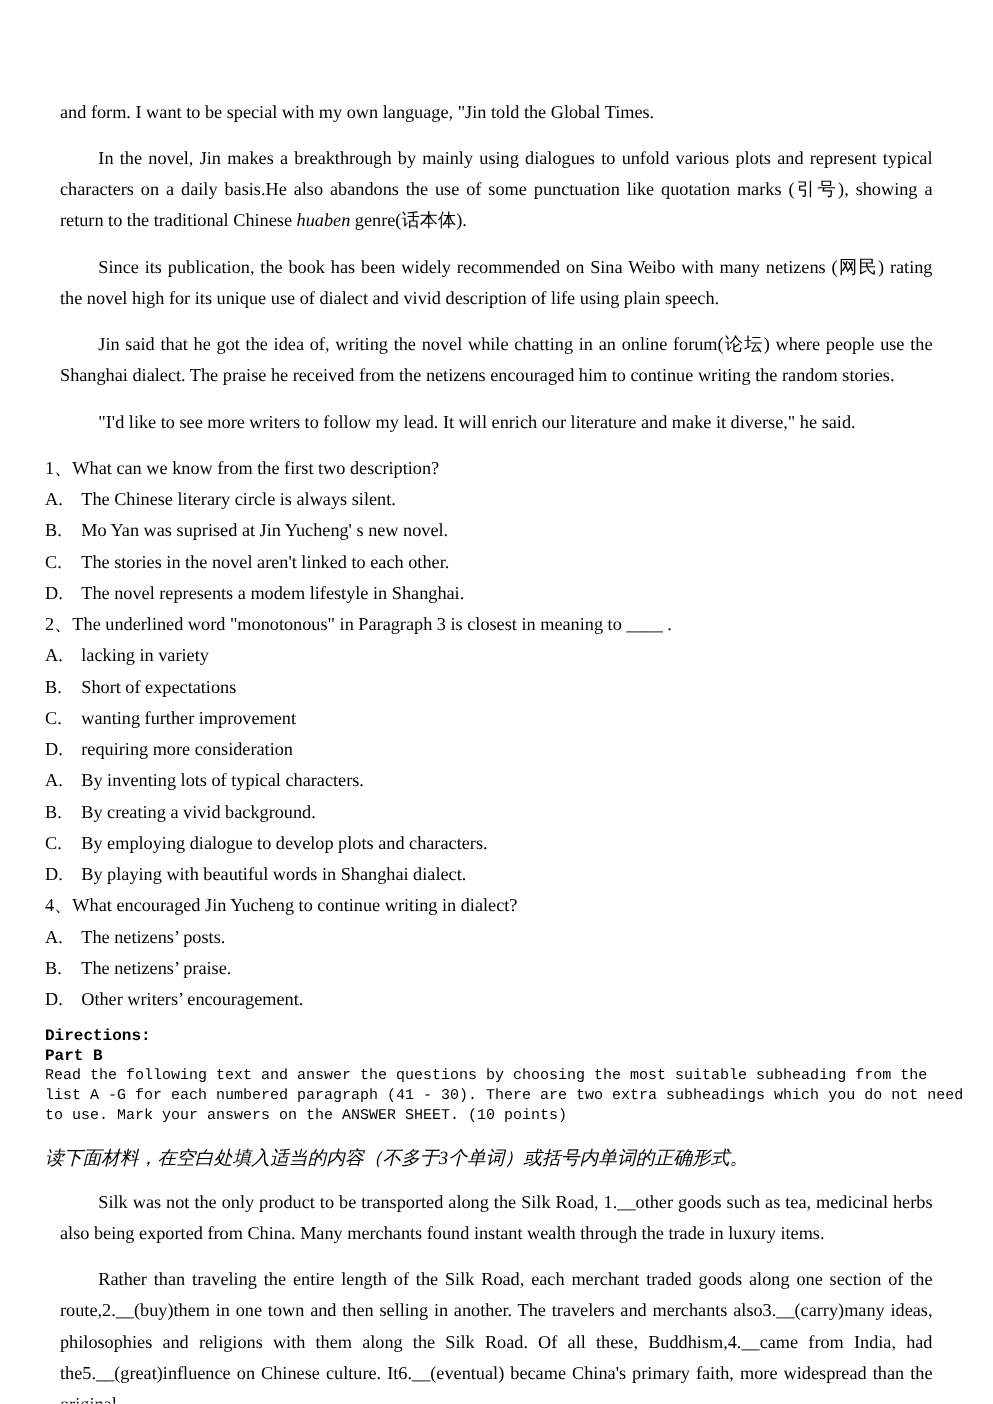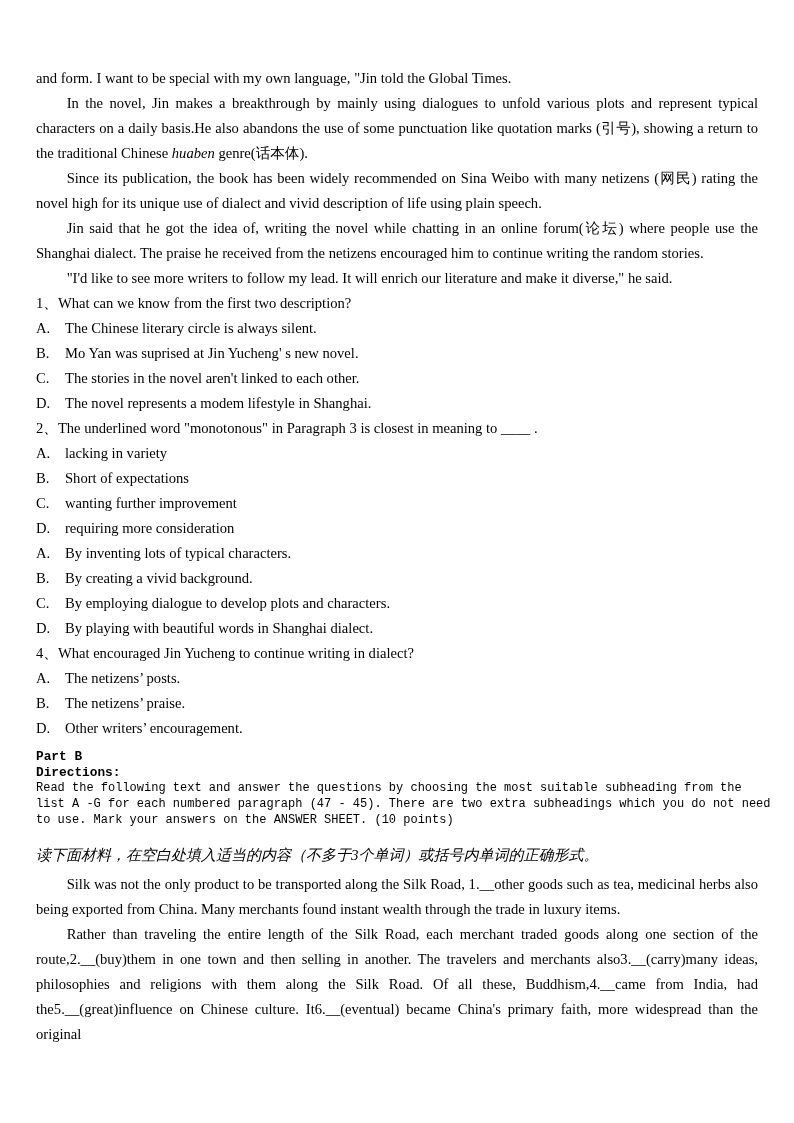--- a/index.html
+++ b/index.html
@@ -9,21 +9,21 @@
     height: 1123px;
     box-sizing: border-box;
     background: #ffffff;
     color: #000000;
     padding: 66px 36px 20px 36px;
     font-family: "Liberation Serif", serif;
     font-size: 14.6px;
     overflow: hidden;
   }
   .passage p {
-    margin: 0;
+    margin: 12px;
     line-height: 25px;
     text-align: justify;
   }
   .passage p.ind { text-indent: 2.1em; }
   .qblock { margin: 0; }
   .qline { line-height: 25px; white-space: nowrap; }
   .qnum { display: inline-block; }
   .opt-label { display: inline-block; width: 29px; }
   .partb {
     margin-top: 8px;
@@ -84,24 +84,24 @@
     <div class="qblock">
       <div class="qline"><span class="qnum">4、</span><span>What encouraged Jin Yucheng to continue writing in dialect?</span></div>
       <div class="qline"><span class="opt-label">A.</span><span>The netizens’ posts.</span></div>
       <div class="qline"><span class="opt-label">B.</span><span>The netizens’ praise.</span></div>
       <div class="qline"><span class="opt-label">D.</span><span>Other writers’ encouragement.</span></div>
     </div>
 
   </section>
 
   <section class="partb">
+    <div class="bold">Directions:</div>
     <div class="bold">Part B</div>
-    <div class="bold">Directions:</div>
     <div class="dline">Read the following text and answer the questions by choosing the most suitable subheading from the</div>
-    <div class="dline">list A -G for each numbered paragraph (47 - 45). There are two extra subheadings which you do not need</div>
+    <div class="dline">list A -G for each numbered paragraph (41 - 30). There are two extra subheadings which you do not need</div>
     <div class="dline">to use. Mark your answers on the ANSWER SHEET. (10 points)</div>
   </section>
   <div class="cjk-line">读下面材料，在空白处填入适当的内容（不多于3个单词）或括号内单词的正确形式。</div>
 
   <section class="passage silk">
     <p class="ind">Silk was not the only product to be transported along the Silk Road, 1.__other goods such as tea, medicinal herbs also being exported from China. Many merchants found instant wealth through the trade in luxury items.</p>
     <p class="ind">Rather than traveling the entire length of the Silk Road, each merchant traded goods along one section of the route,2.__(buy)them in one town and then selling in another. The travelers and merchants also3.__(carry)many ideas, philosophies and religions with them along the Silk Road. Of all these, Buddhism,4.__came from India, had the5.__(great)influence on Chinese culture. It6.__(eventual) became China's primary faith, more widespread than the original</p>
   </section>
 
 </div>

